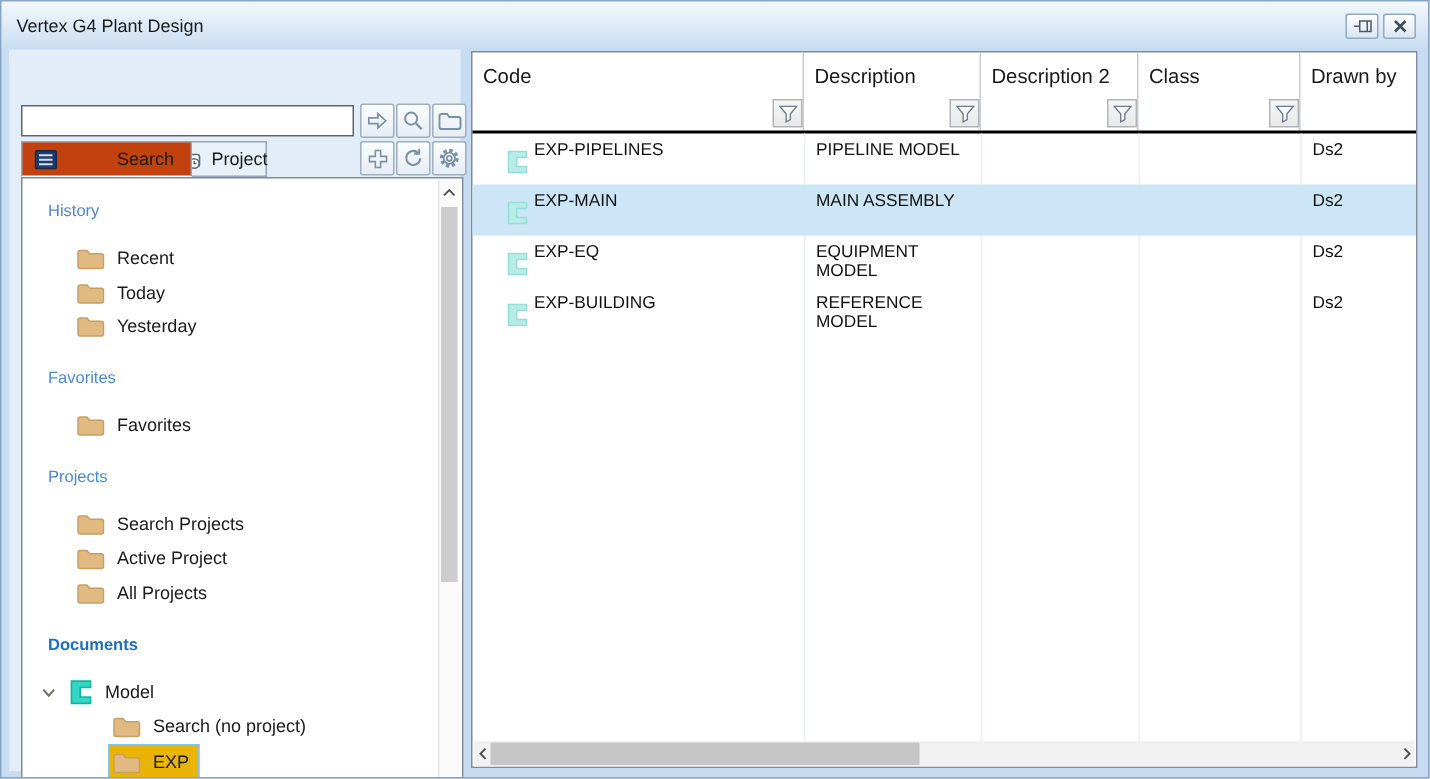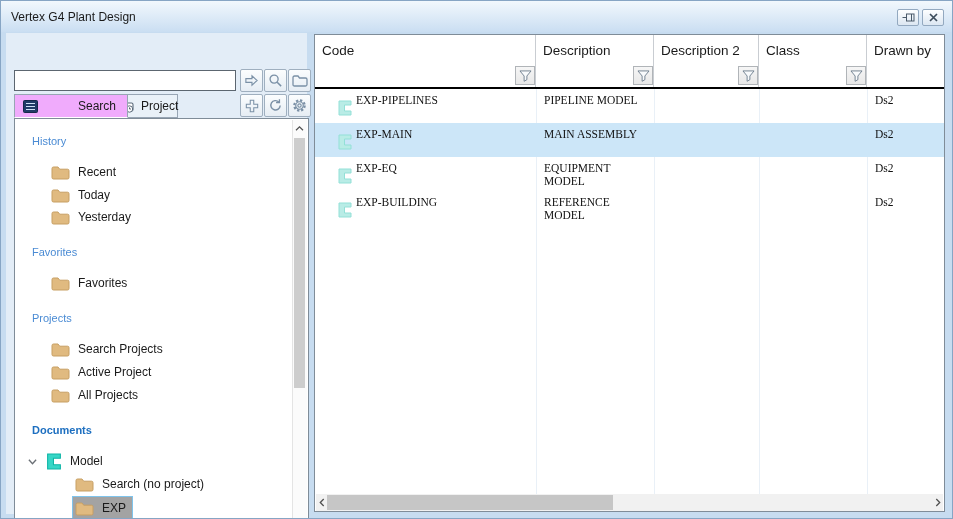--- a/index.html
+++ b/index.html
@@ -11,42 +11,42 @@
   .winbtn.pin{right:33px;}
   .winbtn.close{right:8px;}
   
   .left-panel{position:absolute;left:5px;top:32px;width:301px;height:481px;background:#e3edf7;}
   .search-input{position:absolute;left:8px;top:37px;width:222px;height:21px;border:1px solid #5c6670;background:#fff;font-size:12px;padding:0 4px;box-sizing:border-box;outline:none;font-family:"Liberation Sans",sans-serif;}
   .sqbtn{position:absolute;width:23px;height:23px;background:linear-gradient(#fbfdfe,#e6edf4);border:1px solid #9fafbf;border-radius:2px;display:flex;align-items:center;justify-content:center;color:#7a90a6;box-sizing:border-box;}
   .r1{top:36px}.r2{top:61px}
   .bx1{left:234px}.bx2{left:258px}.bx3{left:282px}
   
   .tab{position:absolute;top:61px;height:24px;box-sizing:border-box;display:flex;align-items:center;gap:6px;font-size:12px;color:#1a1a1a;padding:0 8px;border:1px solid #97a5b4;}
-  .tab.active{left:8px;width:114px;background:#f0abfc;border-bottom-color:#fff;z-index:3;gap:40px;}
+  .tab.active{left:8px;width:114px;background:#c2410c;border-bottom-color:#fff;z-index:3;gap:40px;}
   .tab.inactive{left:104px;width:68px;background:#e9f1f8;}
   
   .tree{position:absolute;left:8px;top:85px;width:295px;height:426px;background:#fff;border:1px solid #7f8c98;box-sizing:border-box;overflow:hidden;}
   .tnode{position:absolute;height:20px;display:flex;align-items:center;gap:8px;font-size:12px;color:#1a1a1a;}
   .shead{position:absolute;left:17px;font-size:11px;color:#4a8bd4;}
   .shead.bold{font-weight:bold;color:#1d6fc0;}
-  .sel{background:#a3a3a3;border:1px solid #7fc4ec;padding:1px 6px 1px 2px;margin-left:-3px;}
+  .sel{background:#eab308;border:1px solid #7fc4ec;padding:1px 6px 1px 2px;margin-left:-3px;}
   .chev{color:#6a6f75;display:flex;align-items:center;}
   
   .vscroll{position:absolute;right:1px;top:1px;width:14px;height:424px;background:#fbfbfb;border-left:1px solid #e4e4e4;}
   .vscroll .thumb{position:absolute;left:1px;top:18px;width:11px;height:250px;background:#cdcdcd;}
   .sarrow{position:absolute;left:0;width:13px;height:16px;display:flex;align-items:center;justify-content:center;color:#505050;}
   
   .right-panel{position:absolute;left:313px;top:33px;width:631px;height:478px;background:#fff;border:1px solid #7f8c98;box-sizing:border-box;}
   .hdrcell{position:absolute;top:0;height:52px;box-sizing:border-box;font-size:13.5px;color:#1a1a1a;padding:8px 0 0 7px;border-right:1px solid #c9cdd2;}
   .hdrline{position:absolute;left:0;top:52px;width:629px;height:2px;background:#000;}
   .funnelbtn{position:absolute;top:31px;width:20px;height:19px;background:linear-gradient(#f6f6f6,#e8e8e8);border:1px solid #b0b4b8;box-sizing:border-box;display:flex;align-items:center;justify-content:center;}
   .colline{position:absolute;top:54px;width:1px;height:405px;background:#e9f0f7;}
   .trow{position:absolute;left:0;width:629px;height:34px;}
   .trow.selected{background:#cce6f8;z-index:2;}
-  .cell{position:absolute;top:5px;font-size:11.5px;color:#111;line-height:13px;white-space:pre-line;font-family:Liberation Serif, serif;}
+  .cell{position:absolute;top:5px;font-size:11.5px;color:#111;line-height:13px;white-space:pre-line;}
   .cicon{position:absolute;top:11px;}
   
   .hscroll{position:absolute;left:1px;top:459px;width:627px;height:17px;background:#f1f1f1;}
   .hscroll .thumb{position:absolute;left:11px;top:1px;width:286px;height:15px;background:#c6c6c6;}
   .harrow{position:absolute;top:0;width:11px;height:17px;display:flex;align-items:center;justify-content:center;color:#505050;}
   svg{display:block;}
 </style>
 </head>
 <body>
 

